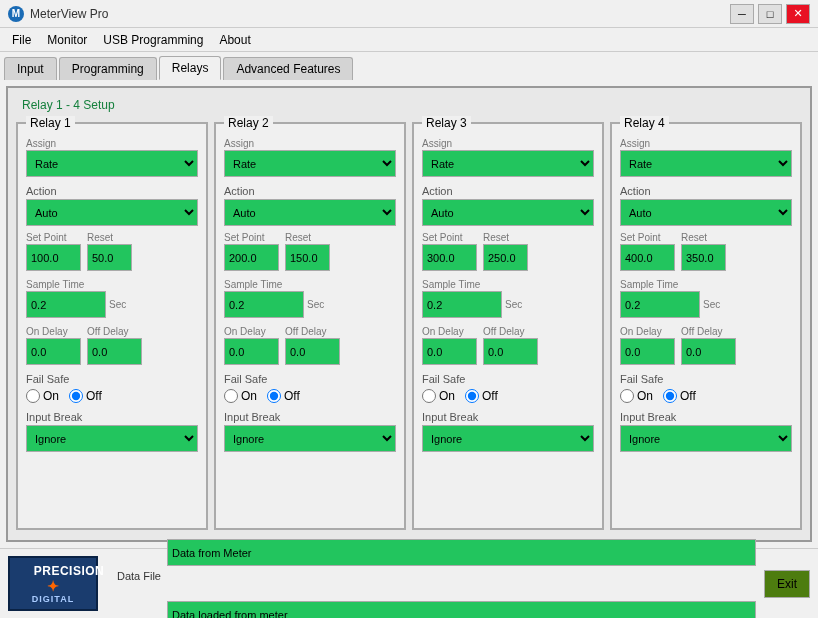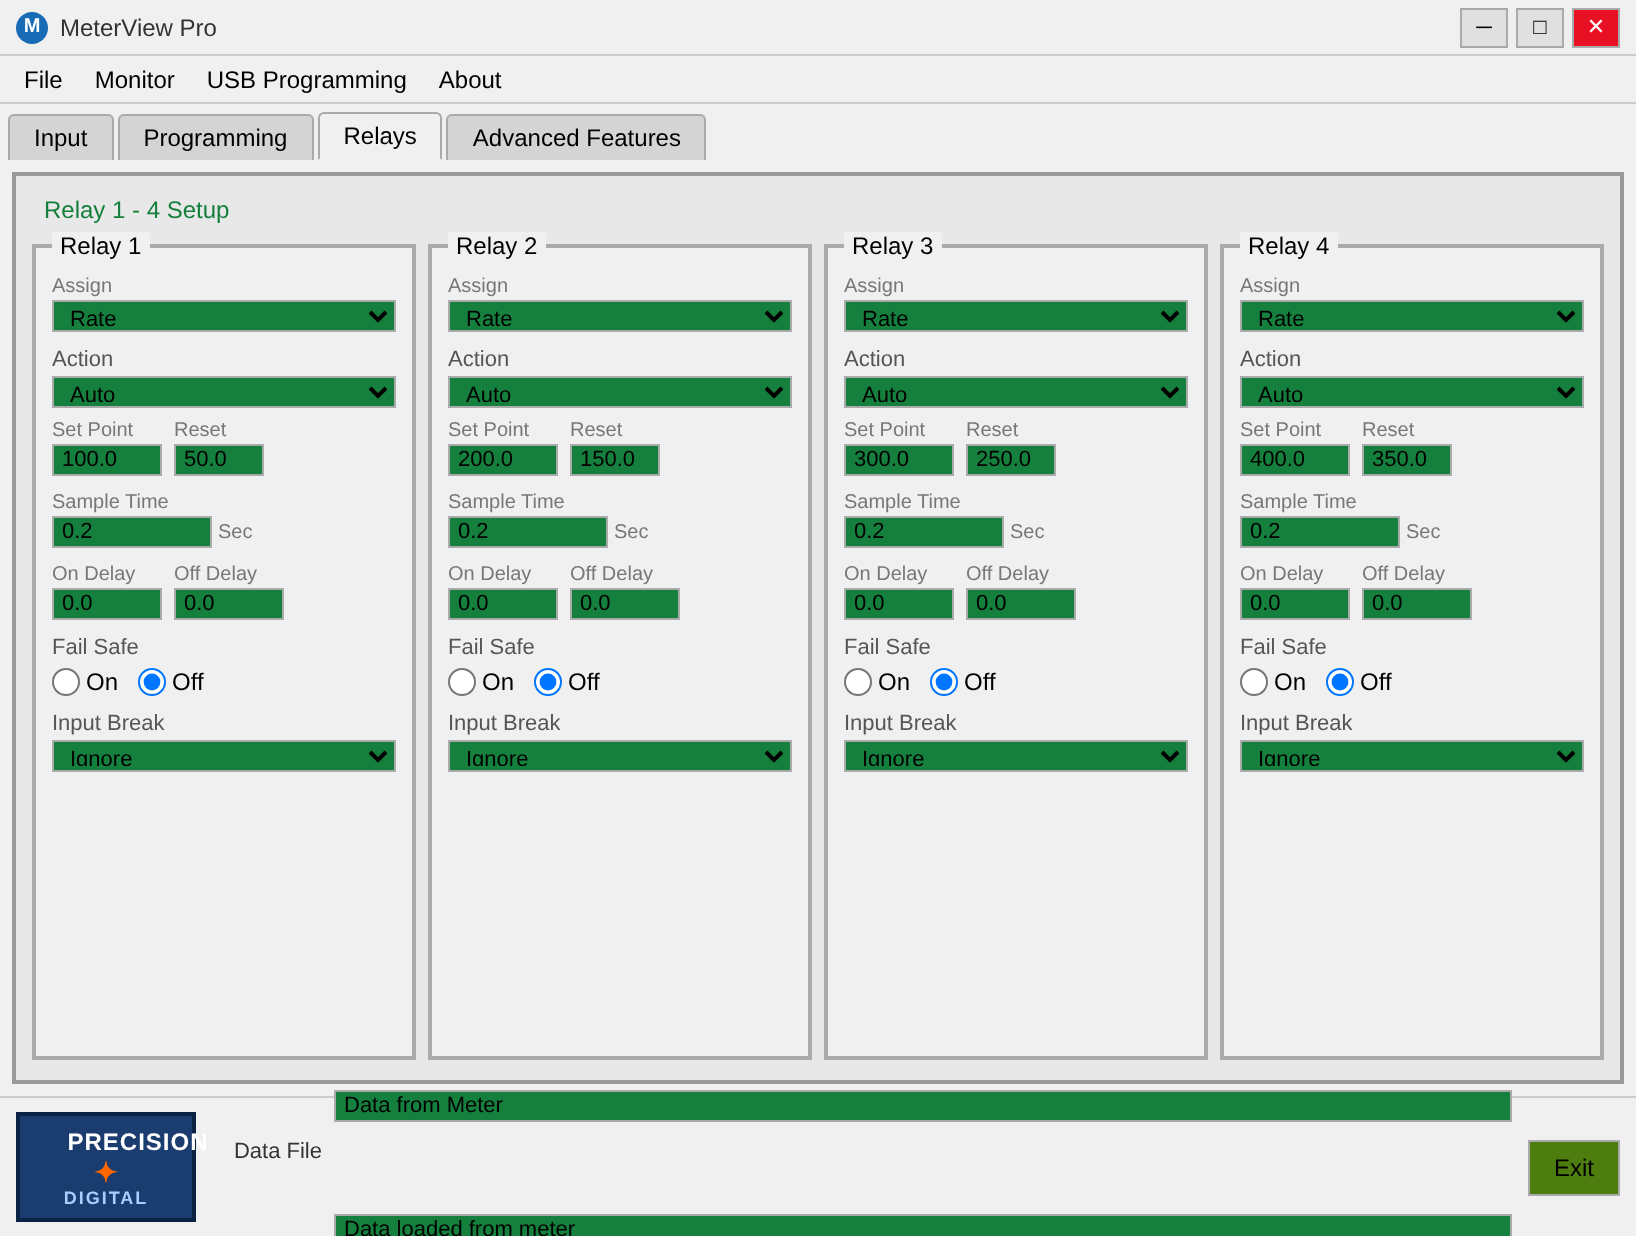--- a/index.html
+++ b/index.html
@@ -129,22 +129,22 @@
     .field-label-sm {
       font-size: 10px;
       color: #777;
       display: block;
       margin-bottom: 1px;
     }
     select, input[type="text"] {
       font-size: 11px;
       padding: 2px 4px;
       border: 1px solid #aaa;
-      background: #15803d;
-      height: 16px;
+      background: #22c55e;
+      height: 27px;
     }
     select { cursor: pointer; }
     .full-select { width: 100%; }
     .row-item { display: flex; flex-direction: column; }
     .sample-time-row {
       display: flex; align-items: center; gap: 4px; margin-bottom: 8px;
     }
     .sample-input { width: 80px; }
     .sec-label { font-size: 10px; color: #777; }
     .delay-row { display: flex; gap: 6px; margin-bottom: 8px; }

